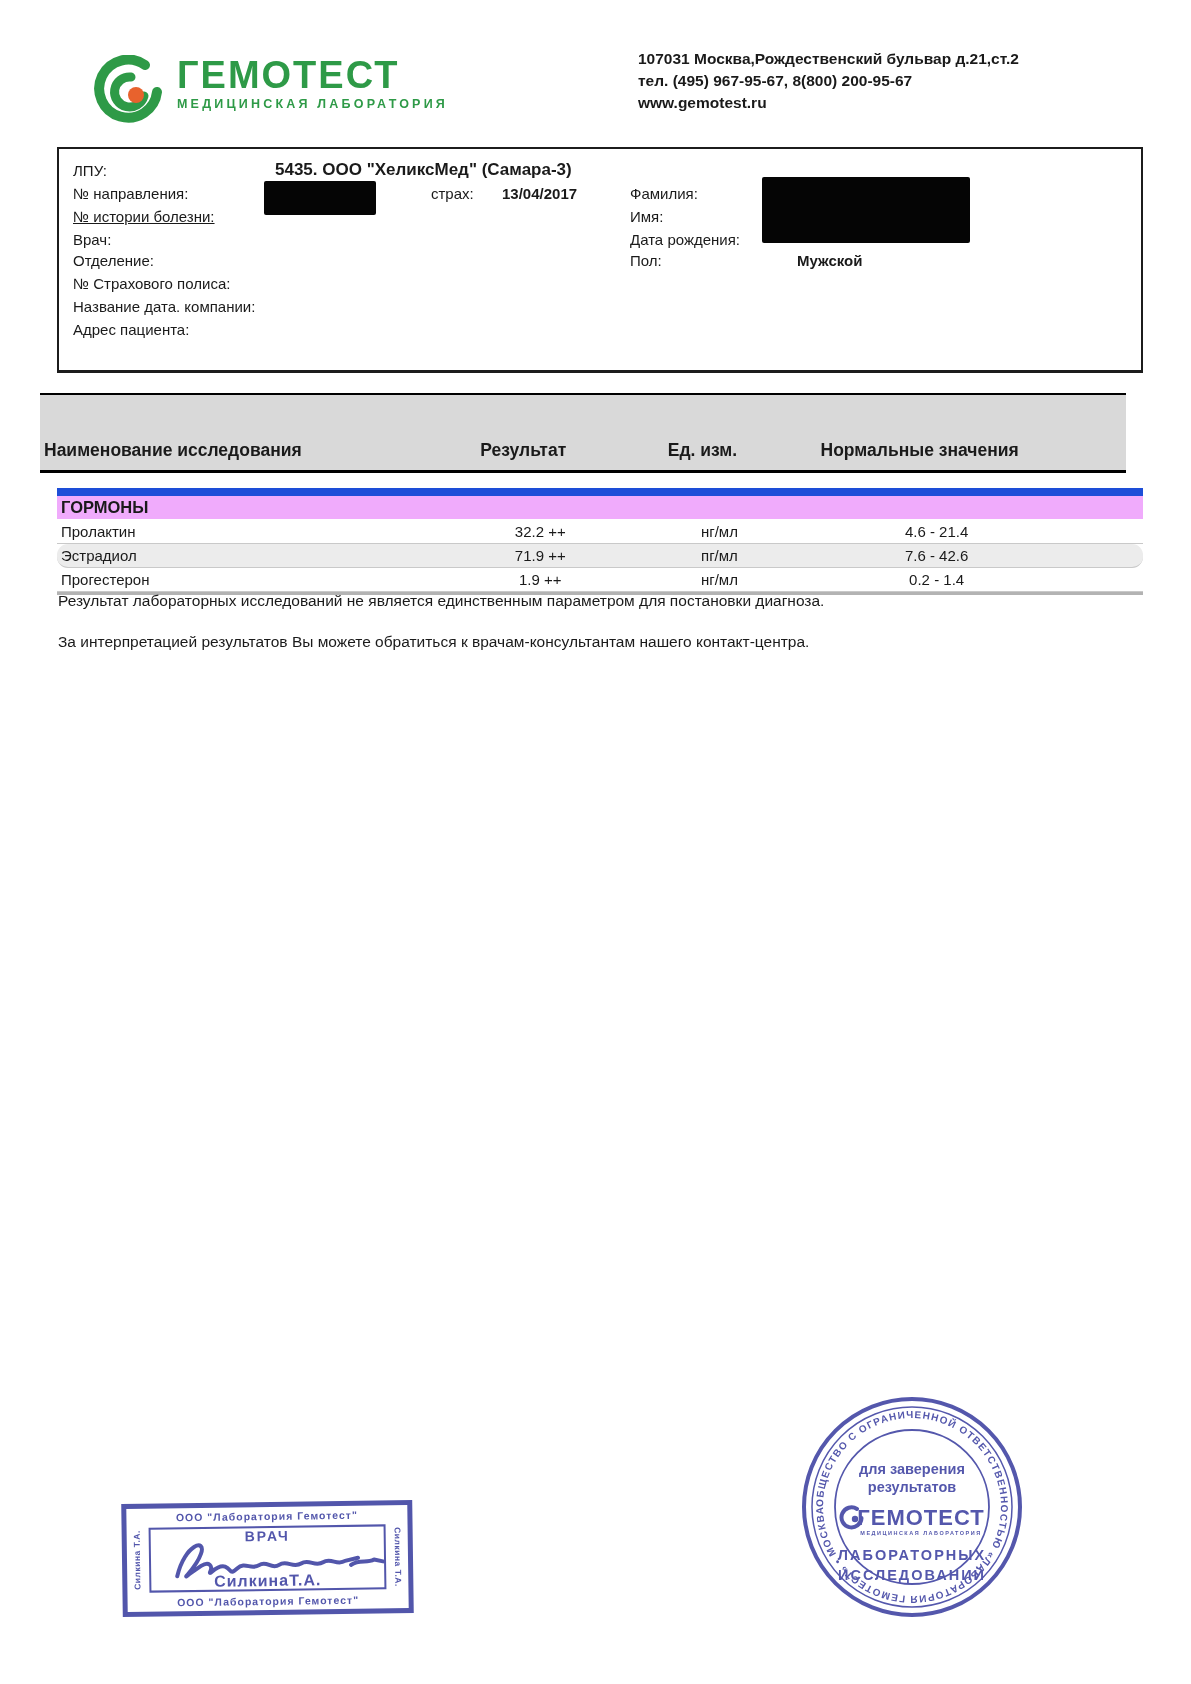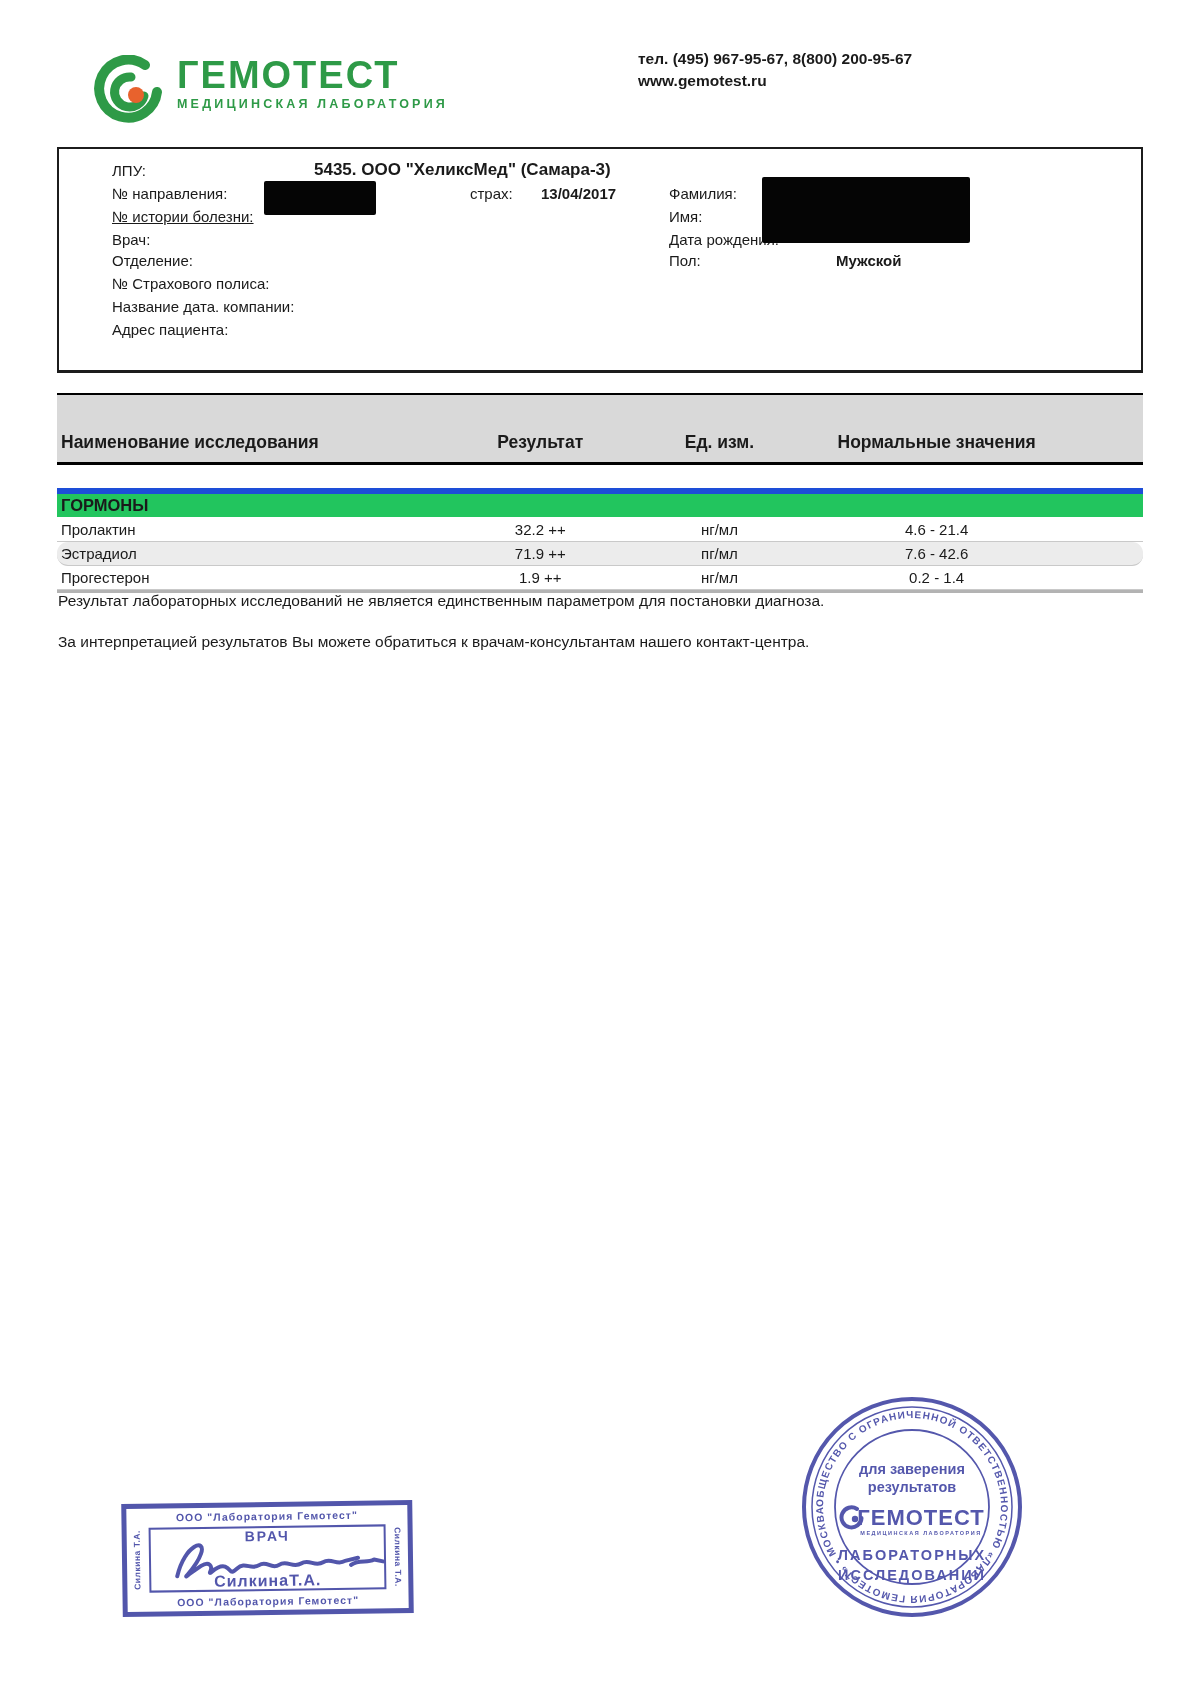--- a/index.html
+++ b/index.html
@@ -14,35 +14,35 @@
   .logo-wrap { position:absolute; left:93px; top:55px; display:flex; align-items:flex-start; }
   .logo-icon { width:74px; height:74px; }
   .logo-text { margin-left:10px; }
   .logo-name { font-size:38px; font-weight:bold; color:#2e9a47; letter-spacing:2px; line-height:40px; }
   .logo-tagline { font-size:12.5px; font-weight:bold; color:#2e9a47; letter-spacing:3.2px; margin-top:2px; }
   .contact { position:absolute; left:638px; top:48px; font-size:15.5px; font-weight:bold; line-height:22px; }
 
   
   .info-box { position:absolute; left:57px; top:147px; width:1086px; height:226px;
               border:2px solid #1c1c1c; border-bottom-width:3px; font-size:15px; }
-  .fld { position:absolute; white-space:nowrap;margin-left:39px; }
+  .fld { position:absolute; white-space:nowrap; }
   .b { font-weight:bold; }
   .redact { position:absolute; background:#050505; border-radius:2px; }
 
   
-  .tbl-head { position:absolute; left:57px; top:393px; width:1086px; height:72px;
+  .tbl-head { position:absolute; left:40px; top:393px; width:1086px; height:80px;
               background:#d9d9d9; border-top:2px solid #000; border-bottom:3px solid #000;
               display:grid; grid-template-columns:36% 17% 16% 31%; align-items:end; padding-bottom:9px; }
   .tbl-head > div { font-size:17.5px; font-weight:bold; }
   .c-name { padding-left:4px; text-align:left; }
   .c-mid { text-align:center; }
   .c-range { text-align:center; padding-right:76px; }
 
   .tbl-body { position:absolute; left:57px; top:488px; width:1086px; border-bottom:3px solid #b3b3b3; }
-  .tbl-section { background:#22c55e; border-top:6px solid #1d4ed8; border-bottom:1px solid #fff;
+  .tbl-section { background:#f0abfc; border-top:8px solid #1d4ed8; border-bottom:1px solid #fff;
                  font-size:16.5px; font-weight:bold; padding:2px 0 2px 4px; }
   .tbl-row { display:grid; grid-template-columns:36% 17% 16% 31%; font-size:15px;
              padding:3px 0; border-bottom:1px solid #c9c9c9; }
   .tbl-row:nth-child(odd) { background:#ececec; }
   .tbl-row:nth-child(even) { background:#ffffff; }
 
   .note { position:absolute; left:58px; font-size:15.5px; }
 
   
   .stamp-rect { position:absolute; left:122px; top:1502px; width:291px; height:113px;
@@ -77,20 +77,21 @@
       <path d="M 38 22 A 15 15 0 1 0 51 41" fill="none" stroke="#2e9a47" stroke-width="9" stroke-linecap="round"></path>
       <circle cx="43" cy="40" r="8" fill="#e8622d"></circle>
     </svg>
     <div class="logo-text">
       <div class="logo-name">ГЕМОТЕСТ</div>
       <div class="logo-tagline">МЕДИЦИНСКАЯ ЛАБОРАТОРИЯ</div>
     </div>
   </div>
 
   <div class="contact">
+    <div>107031 Москва,Рождественский бульвар д.21,ст.2</div>
     <div>тел. (495) 967-95-67, 8(800) 200-95-67</div>
     <div>www.gemotest.ru</div>
   </div>
 
   <div class="info-box">
     <div class="fld" style="left:14px; top:13px;">ЛПУ:</div>
     <div class="fld b" style="left:216px; top:11px; font-size:17px;">5435. ООО "ХеликсМед" (Самара-3)</div>
 
     <div class="fld" style="left:14px; top:36px;">№ направления:</div>
     <div class="redact" style="left:205px; top:32px; width:112px; height:34px;"></div>

